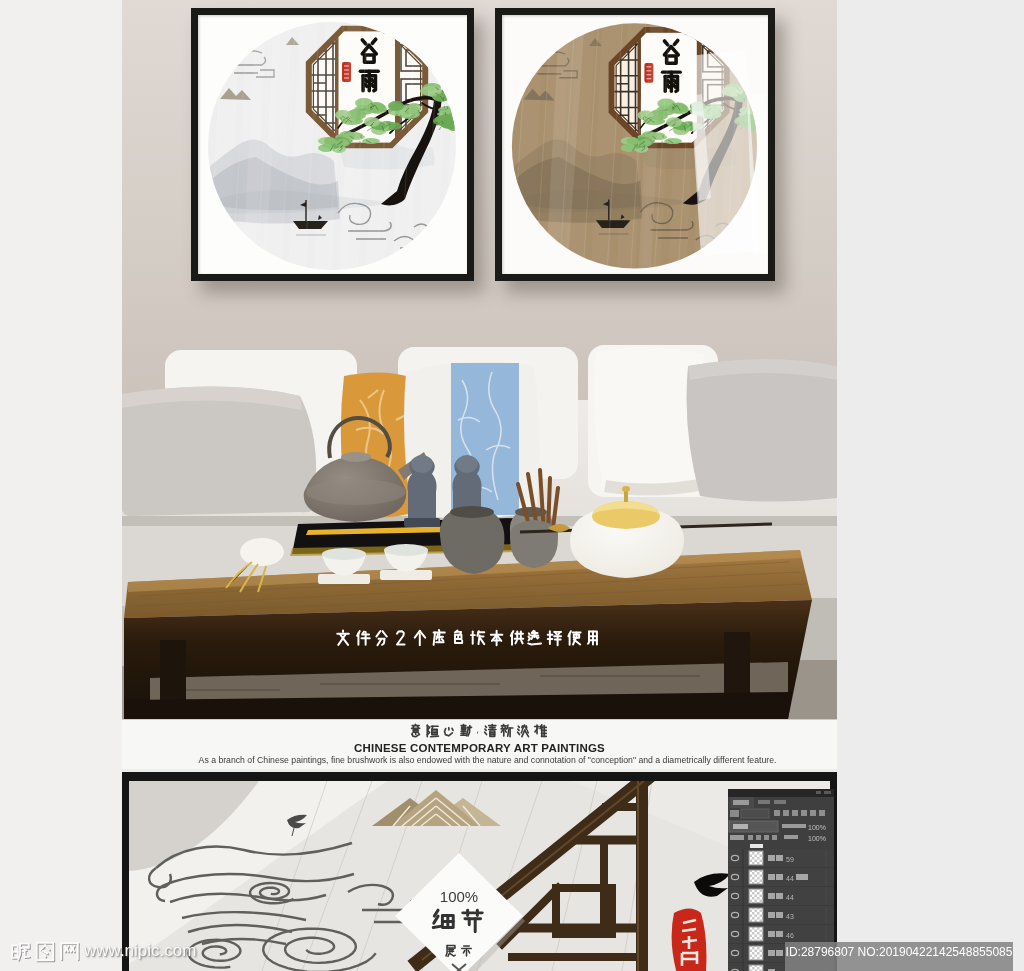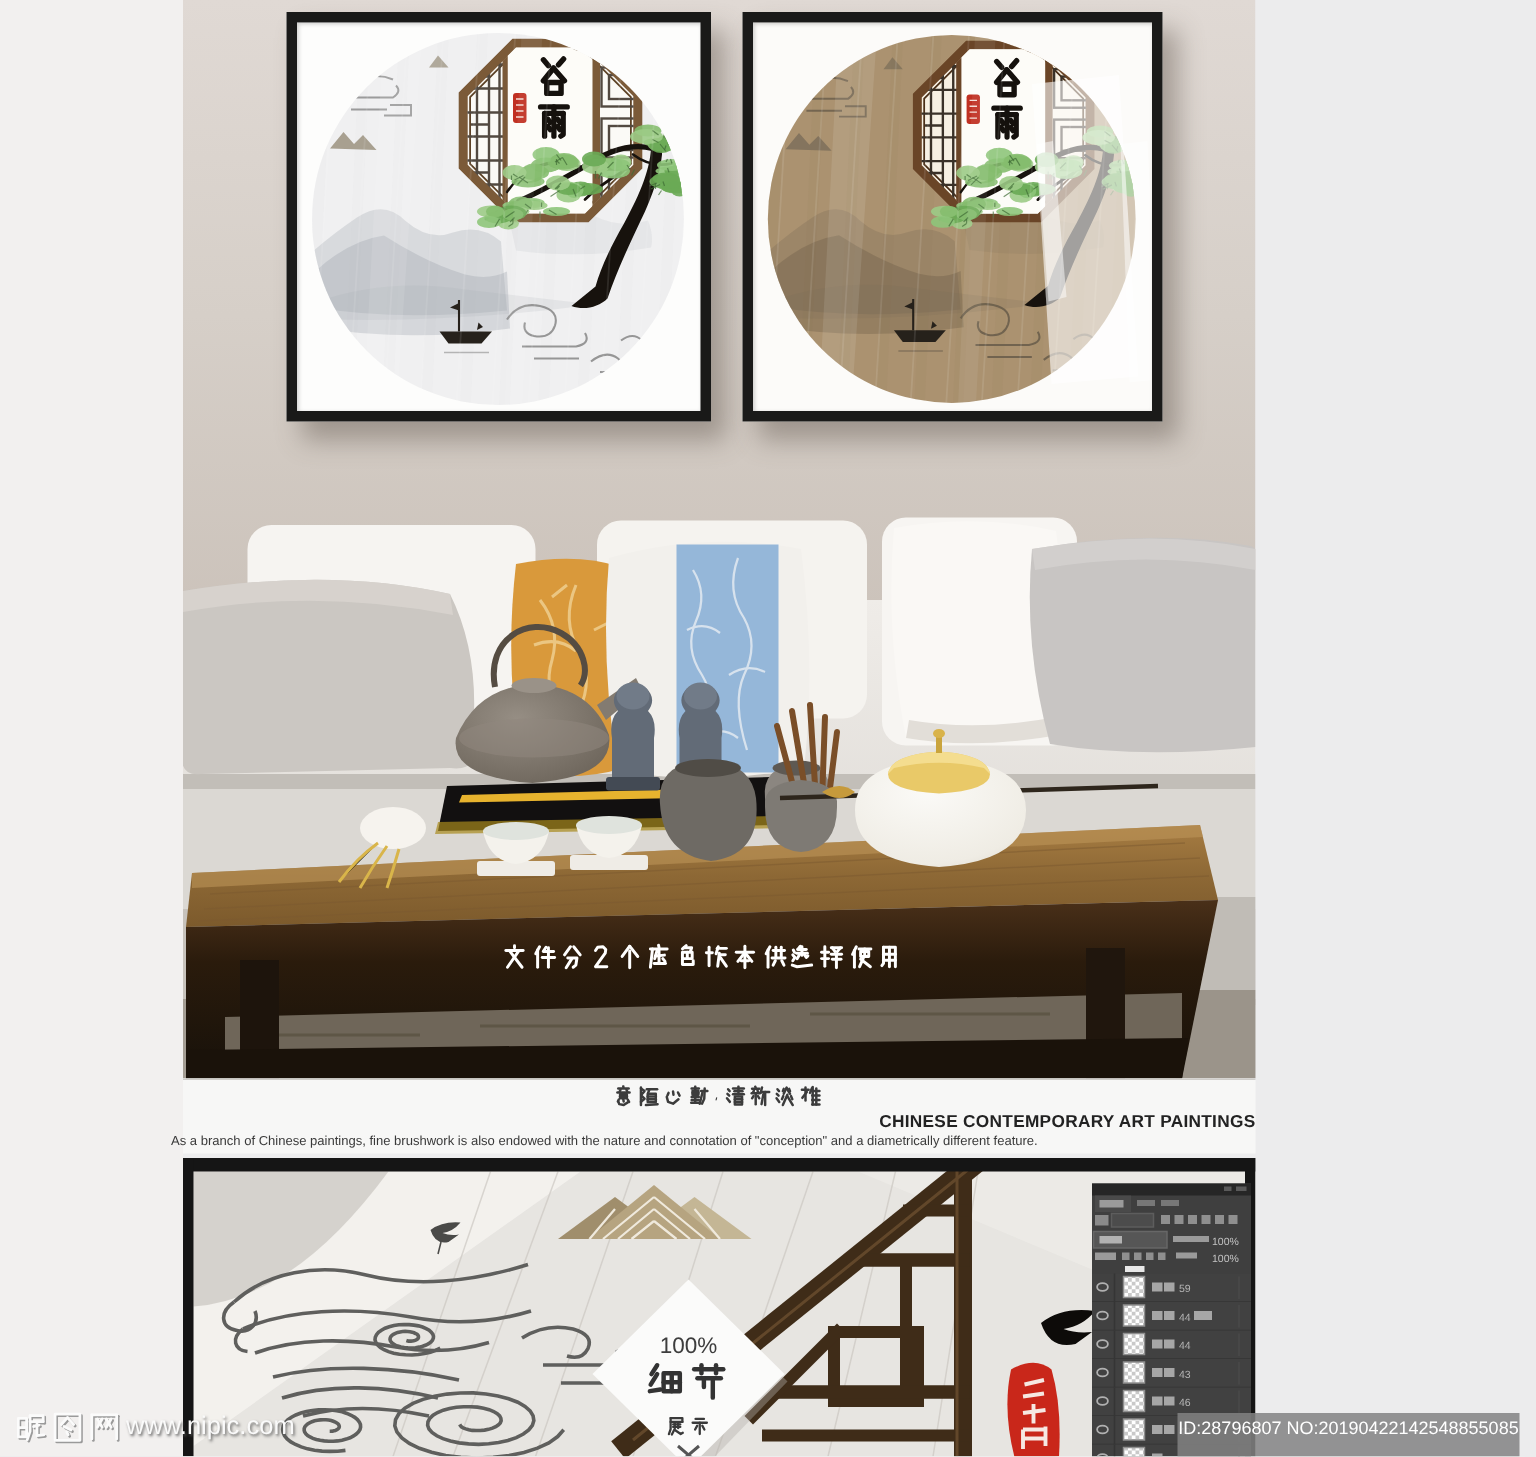--- a/index.html
+++ b/index.html
@@ -717,23 +717,23 @@
         <use href="#g_xin" x="33.2" y="0.5" width="15.0" height="15.0"></use>
         <use href="#g_dong" x="49.8" y="0.5" width="15.0" height="15.0"></use>
         <use href="#g_comma" x="66.4" y="0.5" width="6.8" height="15.0"></use>
         <use href="#g_qing" x="74.7" y="0.5" width="15.0" height="15.0"></use>
         <use href="#g_xin2" x="91.3" y="0.5" width="15.0" height="15.0"></use>
         <use href="#g_dan" x="107.9" y="0.5" width="15.0" height="15.0"></use>
         <use href="#g_ya" x="124.5" y="0.5" width="15.0" height="15.0"></use>
       </g>
     </svg>
 
-<div class="abs" style="left:122px;top:742px;width:715px;text-align:right;font-weight:bold;font-size:11.5px;letter-spacing:0.2px;color:#222">CHINESE CONTEMPORARY ART PAINTINGS</div>
+<div class="abs" style="left:122px;top:742px;width:715px;text-align:center;font-weight:bold;font-size:11.5px;letter-spacing:0.2px;color:#222">CHINESE CONTEMPORARY ART PAINTINGS</div>
 
-<div class="abs" style="left:114px;top:755px;width:715px;text-align:left;font-size:8.7px;color:#3a3a3a">As a branch of Chinese paintings, fine brushwork is also endowed with the nature and connotation of "conception" and a diametrically different feature.</div>
+<div class="abs" style="left:130px;top:755px;width:715px;text-align:center;font-size:8.7px;color:#3a3a3a">As a branch of Chinese paintings, fine brushwork is also endowed with the nature and connotation of "conception" and a diametrically different feature.</div>
 
 <svg class="abs" style="left:122px;top:772px" width="715" height="199" viewBox="0 0 715 199">
       <defs>
         <pattern id="chk" width="5" height="5" patternUnits="userSpaceOnUse">
           <rect width="5" height="5" fill="#ffffff"></rect>
           <rect width="2.5" height="2.5" fill="#c9c9c9"></rect>
           <rect x="2.5" y="2.5" width="2.5" height="2.5" fill="#c9c9c9"></rect>
         </pattern>
       </defs>
       <rect x="0" y="0" width="715" height="199" fill="#e7e5e1"></rect>

